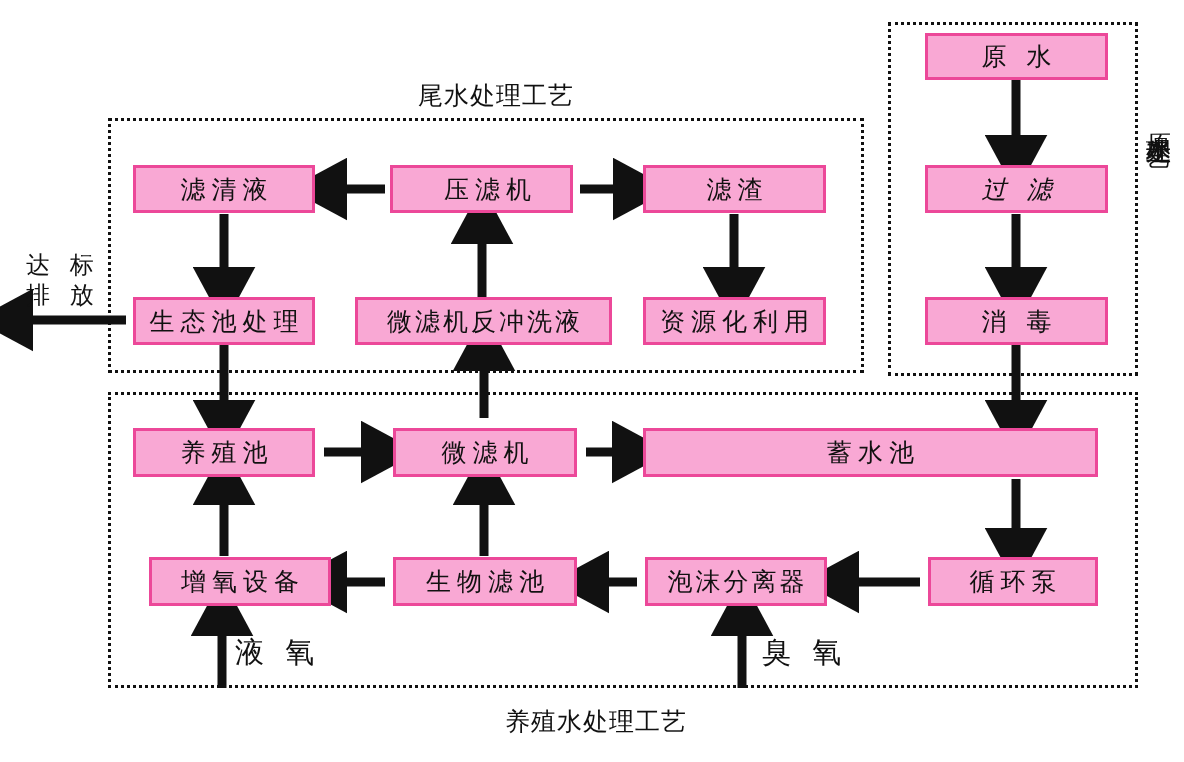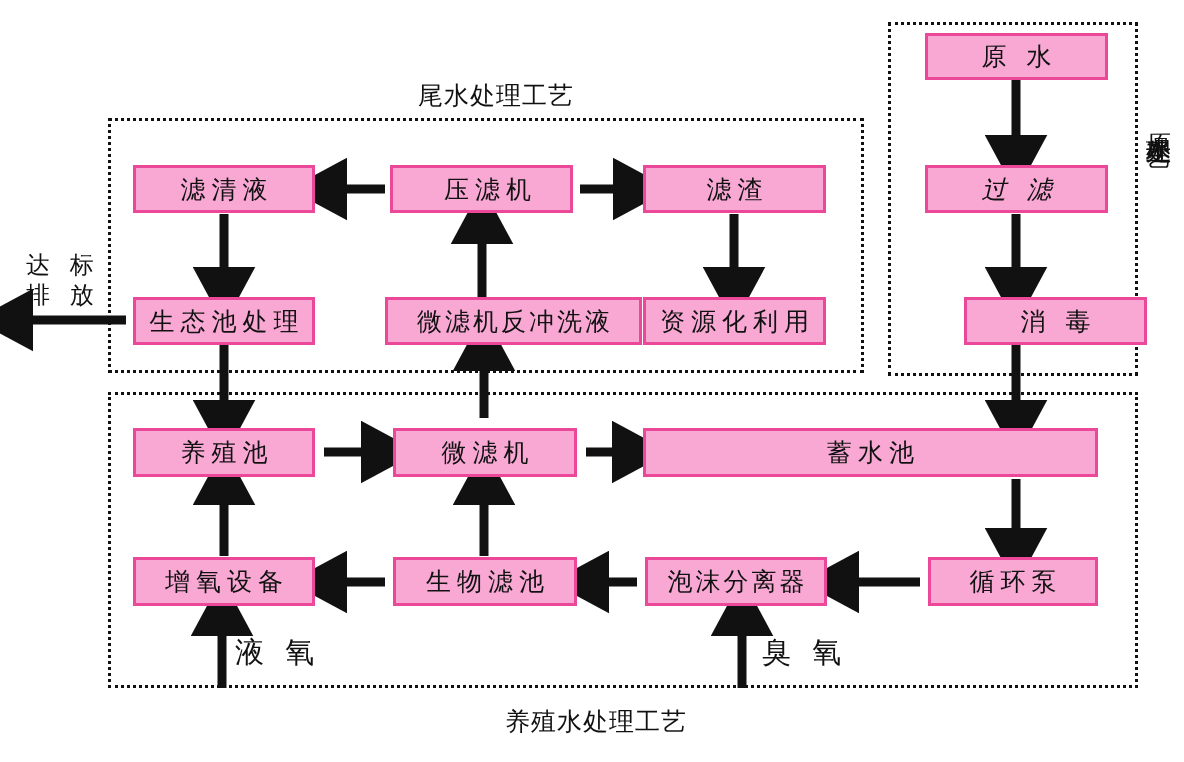--- a/index.html
+++ b/index.html
@@ -74,44 +74,44 @@
   <div class="caption" style="left:418px;top:82px;">尾水处理工艺</div>
 
   <div class="box" style="left:133px;top:165px;width:182px;height:48px;">滤清液</div>
 
   <div class="box" style="left:390px;top:165px;width:183px;height:48px;padding-left:12px;">压滤机</div>
 
   <div class="box" style="left:643px;top:165px;width:183px;height:48px;">滤渣</div>
 
   <div class="box" style="left:133px;top:297px;width:182px;height:48px;">生态池处理</div>
 
-  <div class="box tight" style="left:355px;top:297px;width:257px;height:48px;margin-left:30px;">微滤机反冲洗液</div>
+  <div class="box tight" style="left:355px;top:297px;width:257px;height:48px;">微滤机反冲洗液</div>
 
   <div class="box" style="left:643px;top:297px;width:183px;height:48px;">资源化利用</div>
 
   <div class="twoline" style="left:26px;top:250px;">
     <div>达 标</div>
     <div>排 放</div>
   </div>
 
   <div class="box" style="left:925px;top:33px;width:183px;height:47px;">原 水</div>
 
   <div class="box" style="left:925px;top:165px;width:183px;height:48px;font-style:italic;">过 滤</div>
 
-  <div class="box" style="left:925px;top:297px;width:183px;height:48px;margin-left:39px;">消 毒</div>
+  <div class="box" style="left:925px;top:297px;width:183px;height:48px;">消 毒</div>
 
   <div class="vcaption" style="left:1146px;top:114px;">原水处理工艺</div>
 
   <div class="box" style="left:133px;top:428px;width:182px;height:49px;">养殖池</div>
 
   <div class="box" style="left:393px;top:428px;width:184px;height:49px;">微滤机</div>
 
   <div class="box" style="left:643px;top:428px;width:455px;height:49px;">蓄水池</div>
 
-  <div class="box" style="left:133px;top:557px;width:182px;height:49px;">增氧设备</div>
+  <div class="box" style="left:149px;top:557px;width:182px;height:49px;">增氧设备</div>
 
   <div class="box" style="left:393px;top:557px;width:184px;height:49px;">生物滤池</div>
 
   <div class="box tight" style="left:645px;top:557px;width:182px;height:49px;">泡沫分离器</div>
 
   <div class="box" style="left:928px;top:557px;width:170px;height:49px;font-family:Liberation Serif, serif;">循环泵</div>
 
   <div class="smalllabel" style="left:235px;top:636px;">液 氧</div>
 
   <div class="smalllabel" style="left:762px;top:636px;">臭 氧</div>

